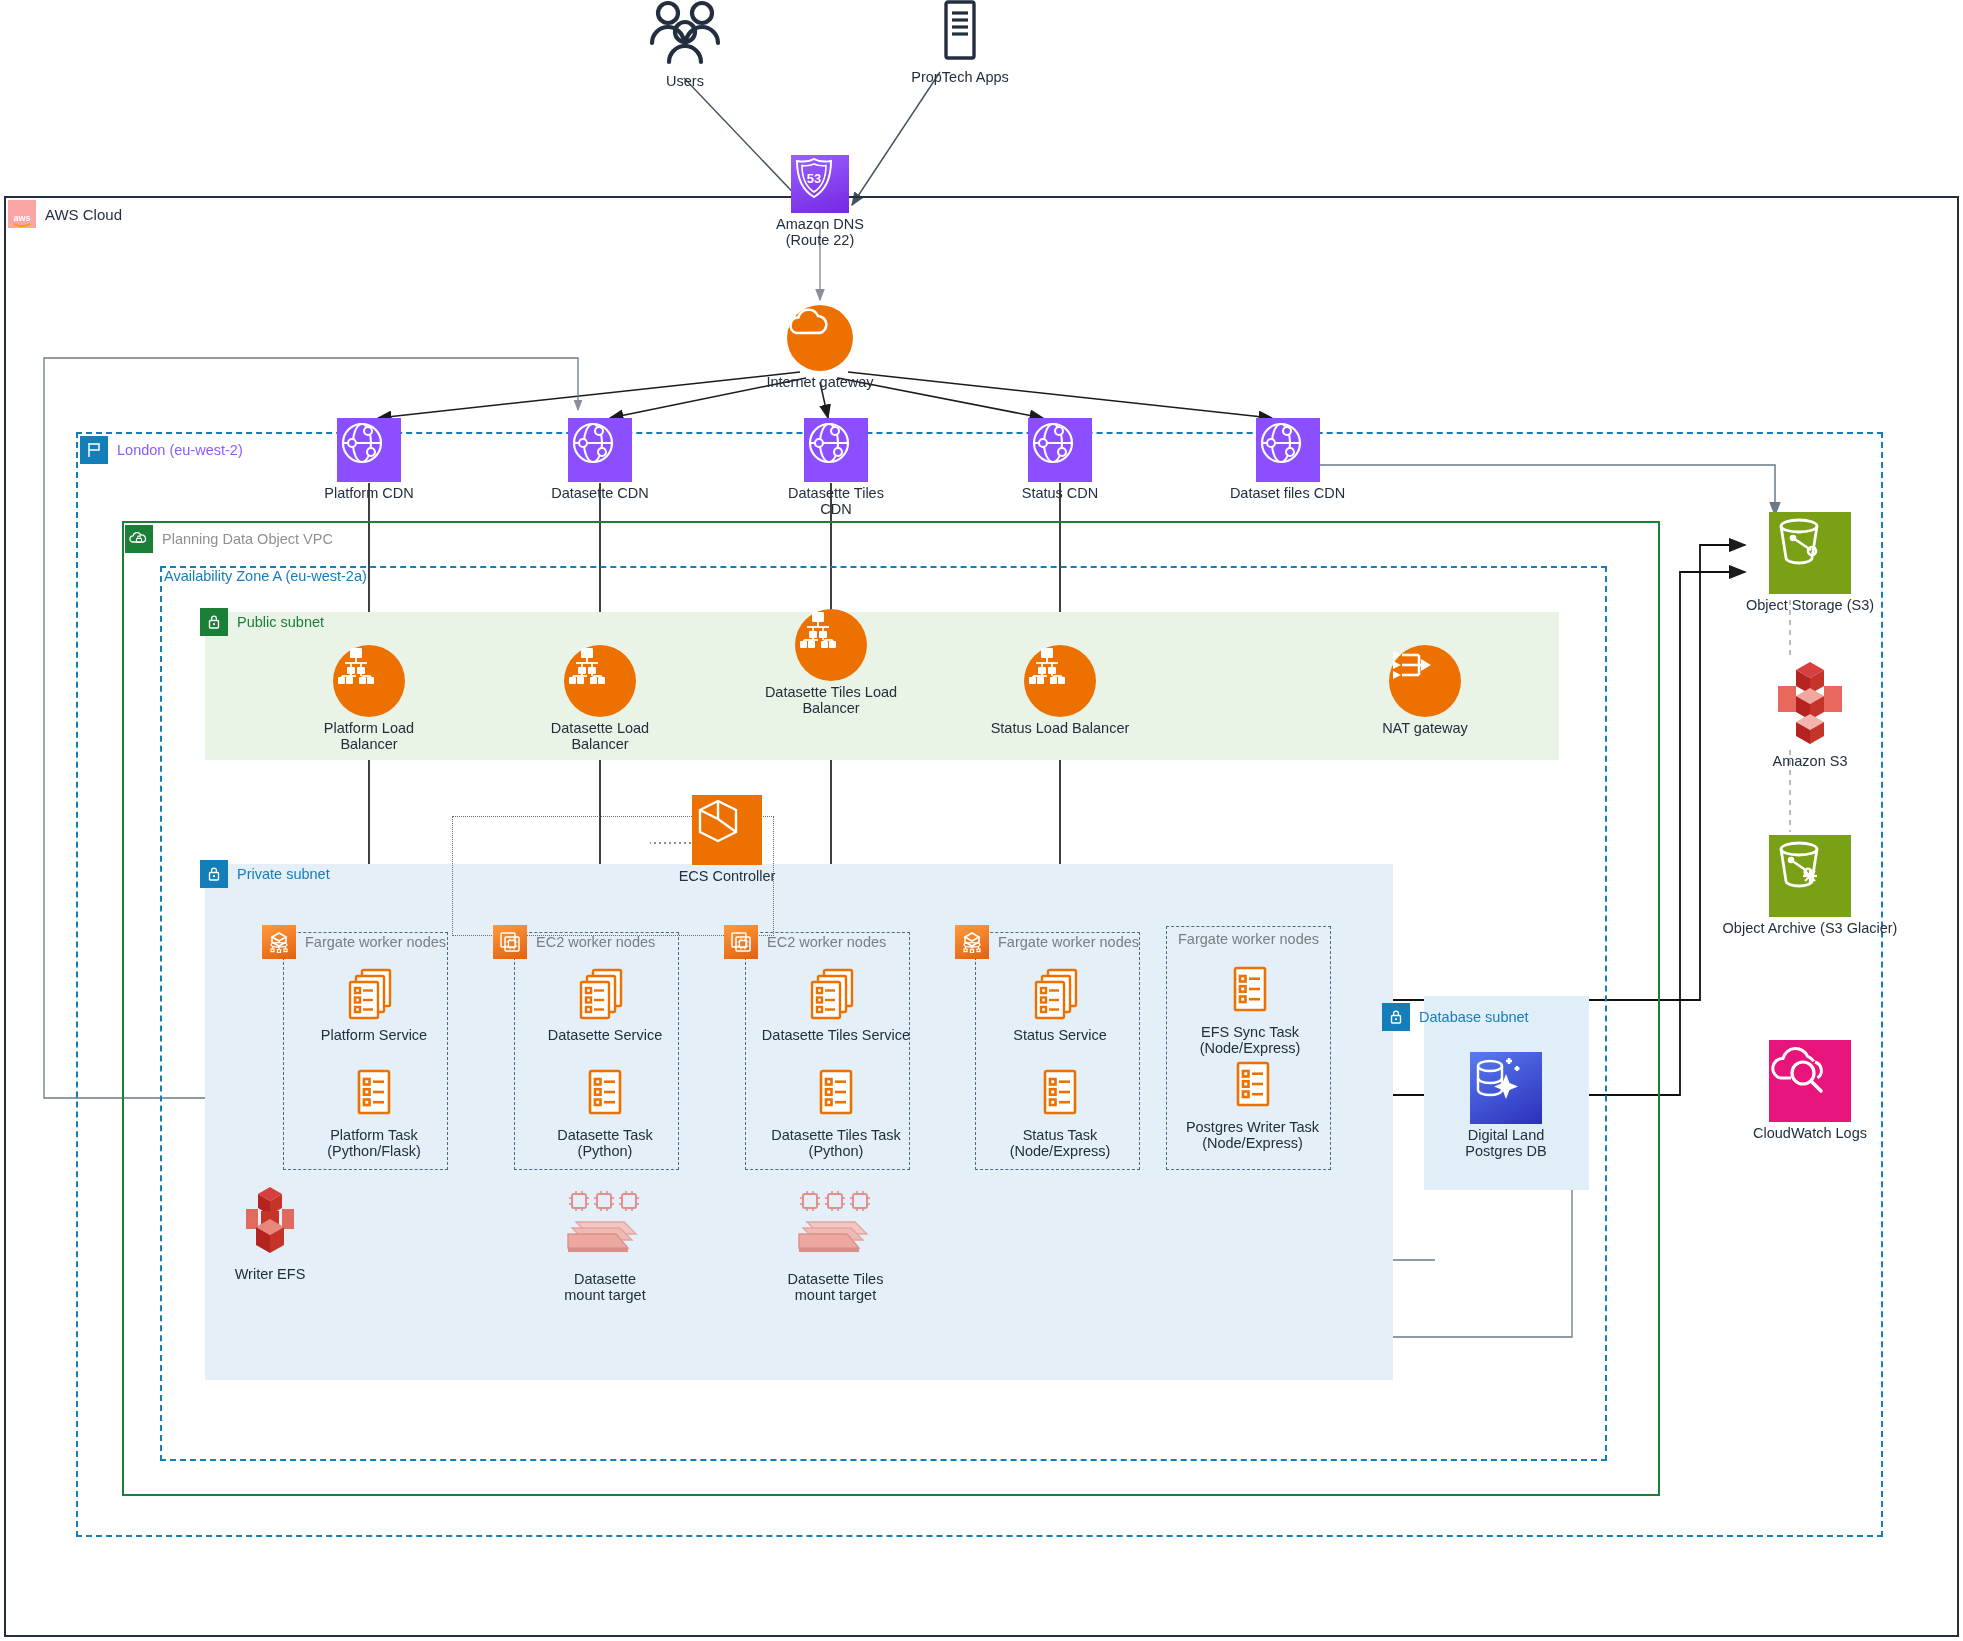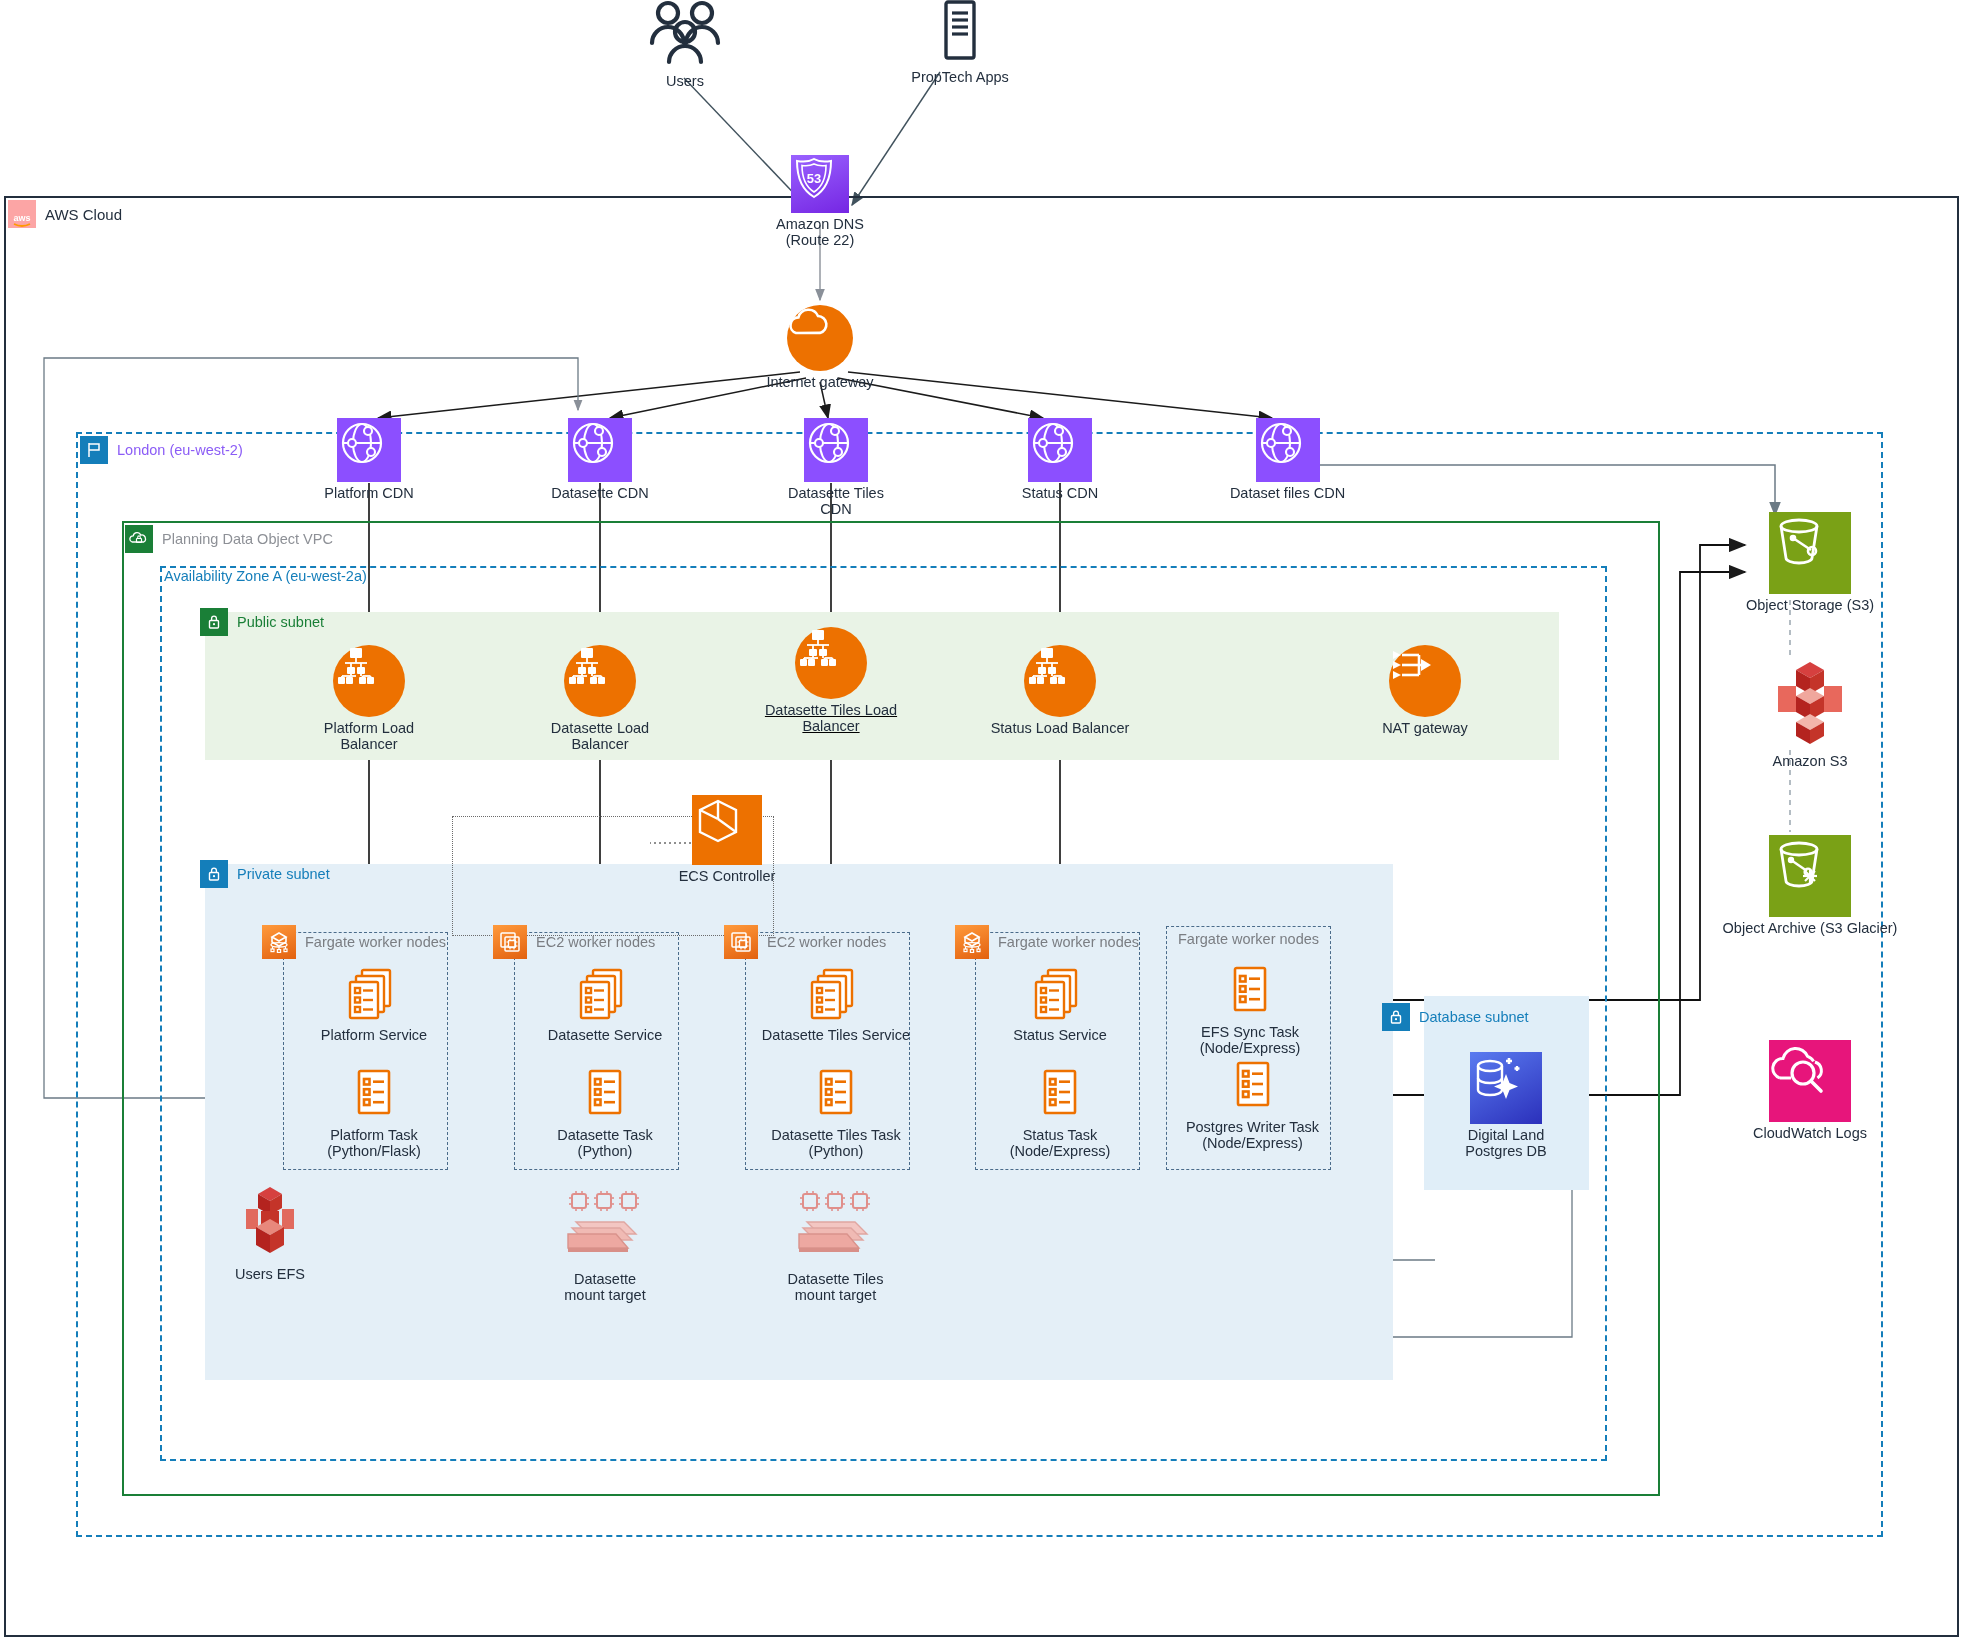--- a/index.html
+++ b/index.html
@@ -492,21 +492,21 @@
           <path d="M28,29 V31"></path>
             <path d="M29.5,31 H37.5"></path>
             <path d="M29.5,31 V32"></path>
             <path d="M37.5,31 V32"></path>
         </g>
       </svg>
     </div>
     <div class="cap">Datasette Load Balancer</div>
   </div>
 
-  <div class="node" style="left:746px; top:627px; width:170px;text-decoration:underline;">
+  <div class="node" style="left:746px; top:609px; width:170px;">
     <div class="glyph circicon" style="width:72px;height:72px;background:#ed7100;">
       <svg width="46" height="44" viewBox="0 0 46 44">
         <g fill="#ffffff">
           <rect x="17" y="3" width="12" height="10" rx="1"></rect>
           <rect x="14" y="22" width="8" height="7" rx="1"></rect>
           <rect x="24" y="22" width="8" height="7" rx="1"></rect>
           <rect x="5" y="32" width="7" height="7" rx="1"></rect>
           <rect x="13" y="32" width="7" height="7" rx="1"></rect>
           <rect x="26" y="32" width="7" height="7" rx="1"></rect>
           <rect x="34" y="32" width="7" height="7" rx="1"></rect>
@@ -895,21 +895,21 @@
           <path d="M46,9 L34,16 L34,30 L46,23 z" fill="#c43429"></path>
           <rect x="10" y="24" width="12" height="20" fill="#e16a5e"></rect>
           <rect x="46" y="24" width="12" height="20" fill="#e16a5e"></rect>
           <rect x="25" y="26" width="18" height="16" fill="#c43429"></rect>
           <path d="M34,34 L48,42 L34,50 L20,42 z" fill="#e8887c"></path>
           <path d="M20,42 L34,50 L34,68 L20,60 z" fill="#b4231f"></path>
           <path d="M48,42 L34,50 L34,68 L48,60 z" fill="#c43429"></path>
         </g>
       </svg>
     </div>
-    <div class="cap">Users EFS</div>
+    <div class="cap">Writer EFS</div>
   </div>
 
   <div class="node" style="left:550px; top:1190px; width:110px;">
     <div class="glyph">
       <svg width="86" height="74" viewBox="0 0 86 74">
         <g fill="none" stroke="#e08f8b" stroke-width="2">
           <rect x="10" y="4" width="14" height="14" rx="2"></rect>
           <rect x="35" y="4" width="14" height="14" rx="2"></rect>
           <rect x="60" y="4" width="14" height="14" rx="2"></rect>
           <g stroke-width="1.6">

